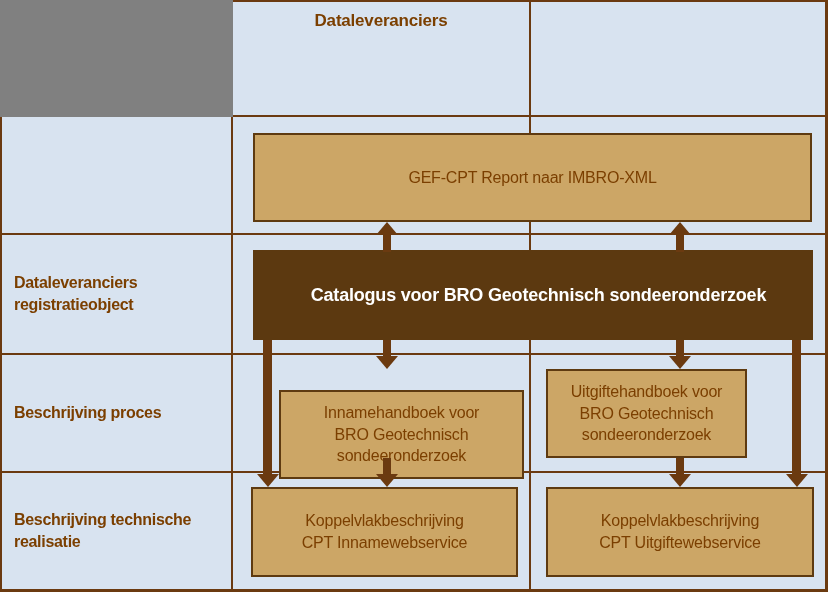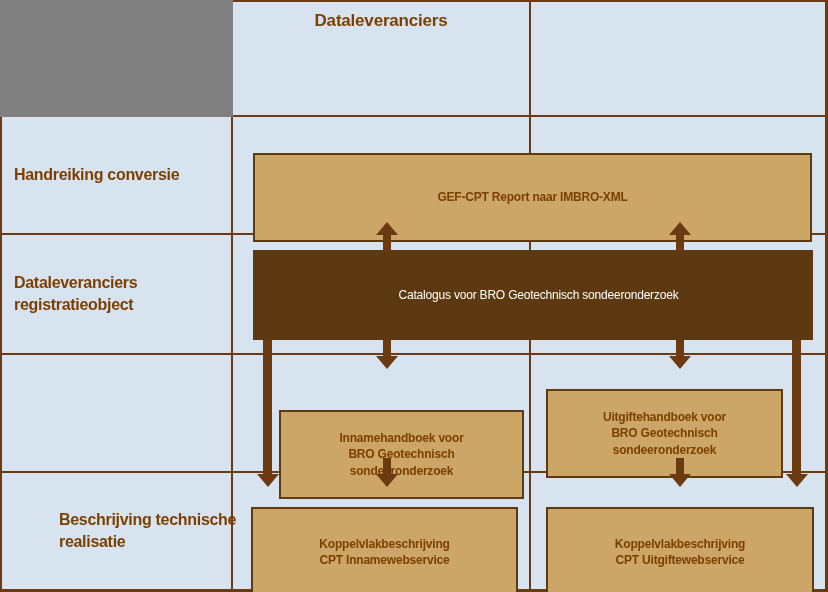--- a/index.html
+++ b/index.html
@@ -32,32 +32,31 @@
     font-weight: bold; font-size: 16px; letter-spacing: -0.3px;
     line-height: 1.35; white-space: pre-line;
     color: var(--text-brown, #7B3F00);
   }
   .doc-box {
     position: absolute; z-index: 4;
     background: var(--box-tan-fill, #CCA666);
     border: 2px solid var(--box-tan-border, #5E3A10);
     display: flex; align-items: center; justify-content: center;
     text-align: center;
-    font-weight: bold; font-size: 12px; letter-spacing: -0.2px;
+    font-weight: normal; font-size: 16px; letter-spacing: -0.2px;
     line-height: 1.35; white-space: pre-line;
     color: var(--text-brown, #7B3F00);
-    margin-top: 20px;
   }
   .dark-box {
     position: absolute; z-index: 4;
     background: var(--box-dark-fill, #5C3910);
     border: none;
     display: flex; align-items: center; justify-content: center;
     text-align: center;
-    font-weight: normal; font-size: 12px; letter-spacing: -0.2px;
+    font-weight: bold; font-size: 18px; letter-spacing: -0.2px;
     color: var(--box-dark-text, #FFFFFF);
     padding-left: 11px;
   }
   .arrow-shaft { position: absolute; z-index: 5; width: 8px; background: var(--arrow, #6B3A10); }
   .arrow-shaft.thick { width: 9px; }
   .arrow-head { position: absolute; z-index: 5; width: 0; height: 0; }
   .arrow-head.up {
     border-left: 11px solid transparent; border-right: 11px solid transparent;
     border-bottom: 13px solid var(--arrow, #6B3A10);
   }
@@ -79,41 +78,41 @@
   <div class="gridline h" style="top:589px; height:3px;"></div>
   <div class="gridline v" style="left:0;"></div>
   <div class="gridline v" style="left:231px;"></div>
   <div class="gridline v" style="left:529px;"></div>
   <div class="gridline v" style="left:825px; width:3px;"></div>
 
   <div class="corner-cell"></div>
 
   <div class="col-header" style="left:233px; width:296px;">Dataleveranciers</div>
 
-  <div class="row-label" style="top:117px; height:116px;">Handreiking conversie</div>
   <div class="row-label" style="top:235px; height:118px;">Dataleveranciers
 registratieobject</div>
-  <div class="row-label" style="top:473px; height:116px;margin-left:45px;">Beschrijving technische
+  <div class="row-label" style="top:355px; height:116px;">Beschrijving proces</div>
+  <div class="row-label" style="top:473px; height:116px;">Beschrijving technische
 realisatie</div>
 
   <div class="doc-box" style="left:253px; top:133px; width:559px; height:89px;">
     <span>GEF-CPT Report naar IMBRO-XML</span>
   </div>
 
   <div class="dark-box" style="left:253px; top:250px; width:560px; height:90px;">
     <span>Catalogus voor BRO Geotechnisch sondeeronderzoek</span>
   </div>
 
   <div class="doc-box" style="left:279px; top:390px; width:245px; height:89px;">
     <span>Innamehandboek voor
 BRO Geotechnisch
 sondeeronderzoek</span>
   </div>
 
-  <div class="doc-box" style="left:546px; top:369px; width:237px; height:89px;">
+  <div class="doc-box" style="left:546px; top:369px; width:201px; height:89px;">
     <span>Uitgiftehandboek voor
 BRO Geotechnisch
 sondeeronderzoek</span>
   </div>
 
   <div class="doc-box" style="left:251px; top:487px; width:267px; height:90px;">
     <span>Koppelvlakbeschrijving
 CPT Innamewebservice</span>
   </div>
 

